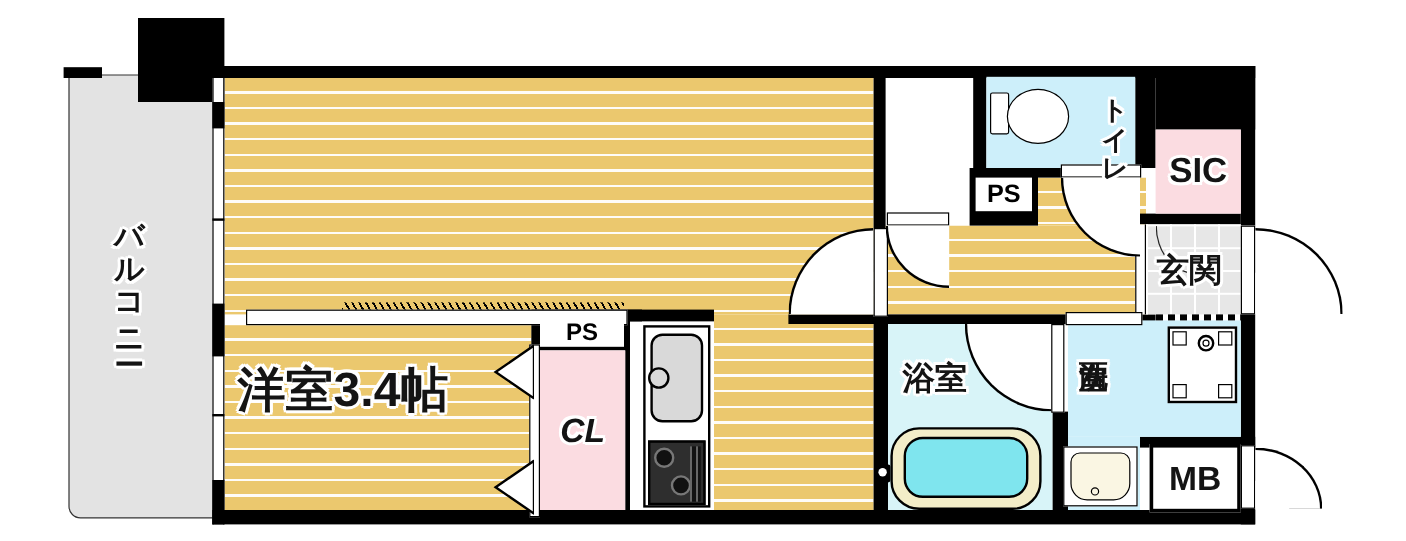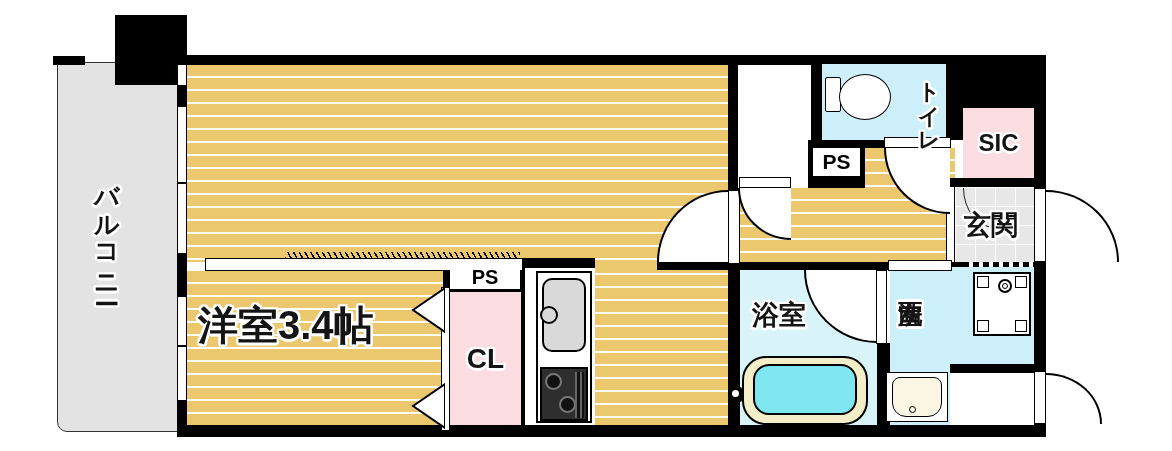--- a/index.html
+++ b/index.html
@@ -85,21 +85,21 @@
     <span>PS</span>
   </div>
 
 
   <div class="cyan" style="left:822px;top:64px;width:124px;height:76px;"></div>
   <div class="fix" style="left:825px;top:77px;width:16px;height:35px;background:#fff;border:1.5px solid #000;border-radius:2px;"></div>
   <div class="fix" style="left:839px;top:74px;width:52px;height:46px;background:#fff;border:1.5px solid #000;border-radius:50%;"></div>
   <div class="label vert" style="left:918px;top:66px;font-size:22px;">トイレ</div>
 
   <div class="pink cent" style="left:963px;top:108px;width:71px;height:70px;">
-    <span class="label" style="position:static;font-size:24px;">SIC</span>
+    <span class="label" style="position:static;font-size:29px;">SIC</span>
   </div>
 
   <div class="abs" style="left:946px;top:187px;width:9px;height:75px;background:#fff;border-left:1px solid #000;border-right:1px solid #000;box-sizing:border-box;z-index:3;"></div>
   <div class="tiles" style="left:955px;top:187px;width:79px;height:75px;"></div>
   <div class="label" style="left:964px;top:211px;font-size:27px;">玄関</div>
   <div class="dash" style="left:963px;top:262px;width:71px;height:5px;"></div>
   <div class="arcline" style="left:963px;top:188px;width:32px;height:40px;border-bottom-left-radius:100% 100%;border-left:1.5px solid #222;border-bottom:1.5px solid #222;"></div>
 
   <div class="bathcyan" style="left:740px;top:270px;width:137px;height:155px;"></div>
   <div class="disc arc-bl" style="left:804px;top:270px;width:73px;height:73px;"></div>
@@ -123,23 +123,26 @@
     <div style="position:absolute;left:23px;top:5px;width:14px;height:14px;border:2px solid #000;border-radius:50%;box-sizing:border-box;">
       <div style="position:absolute;left:2px;top:2px;width:6px;height:6px;border:1.5px solid #000;border-radius:50%;box-sizing:border-box;"></div>
     </div>
   </div>
   <div class="fix" style="left:886px;top:372px;width:62px;height:50px;background:#fff;border:1.5px solid #000;">
     <div style="position:absolute;left:5px;top:4px;width:48px;height:38px;background:#faf6e3;border:1.5px solid #000;border-radius:8px 8px 14px 14px;"></div>
     <div style="position:absolute;left:22px;bottom:8px;width:5px;height:5px;border:1.5px solid #000;border-radius:50%;"></div>
   </div>
   <div class="label vert" style="left:898px;top:282px;font-size:24px;">洗面室</div>
 
+  <div class="abs cent" style="left:958px;top:370px;width:76px;height:57px;background:#fff;border:3px solid #000;box-sizing:border-box;z-index:3;">
+    <span class="label" style="position:static;font-size:28px;">MB</span>
+  </div>
 
   <div class="pink cent" style="left:450px;top:292px;width:71px;height:133px;">
-    <span class="label" style="position:static;font-size:28px;">CL</span>
+    <span class="label" style="position:static;font-size:28px;font-style:italic;">CL</span>
   </div>
   <div class="abs" style="left:441px;top:287px;width:9px;height:144px;background:#fff;border:1px solid #000;box-sizing:border-box;z-index:3;"></div>
   <svg class="abs" style="left:411px;top:287px;z-index:3;" width="34" height="46" viewBox="0 0 34 46">
     <polygon points="34,1 2,23 34,45" fill="#fff" stroke="#000" stroke-width="2"></polygon>
   </svg>
   <svg class="abs" style="left:411px;top:383px;z-index:3;" width="34" height="46" viewBox="0 0 34 46">
     <polygon points="34,1 2,23 34,45" fill="#fff" stroke="#000" stroke-width="2"></polygon>
   </svg>
 
   <div class="abs" style="left:525px;top:268px;width:70px;height:157px;background:#fff;z-index:2;"></div>

